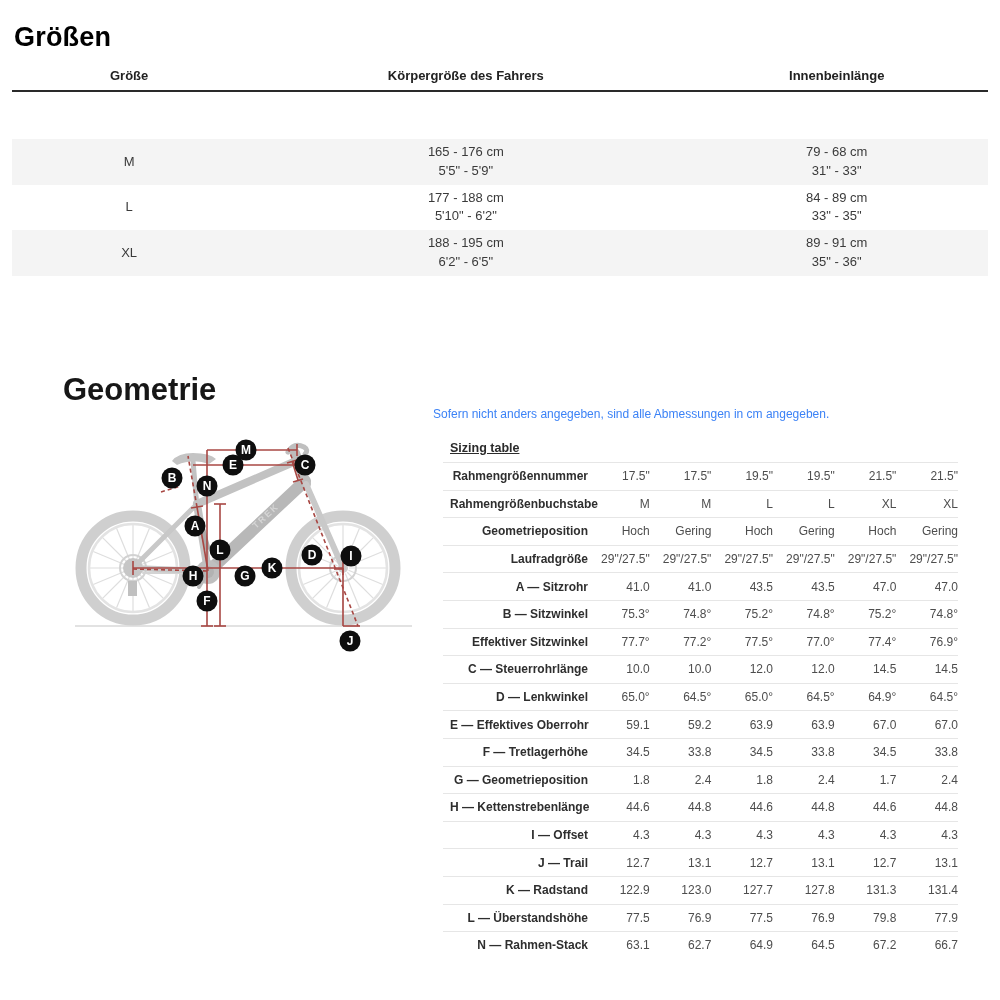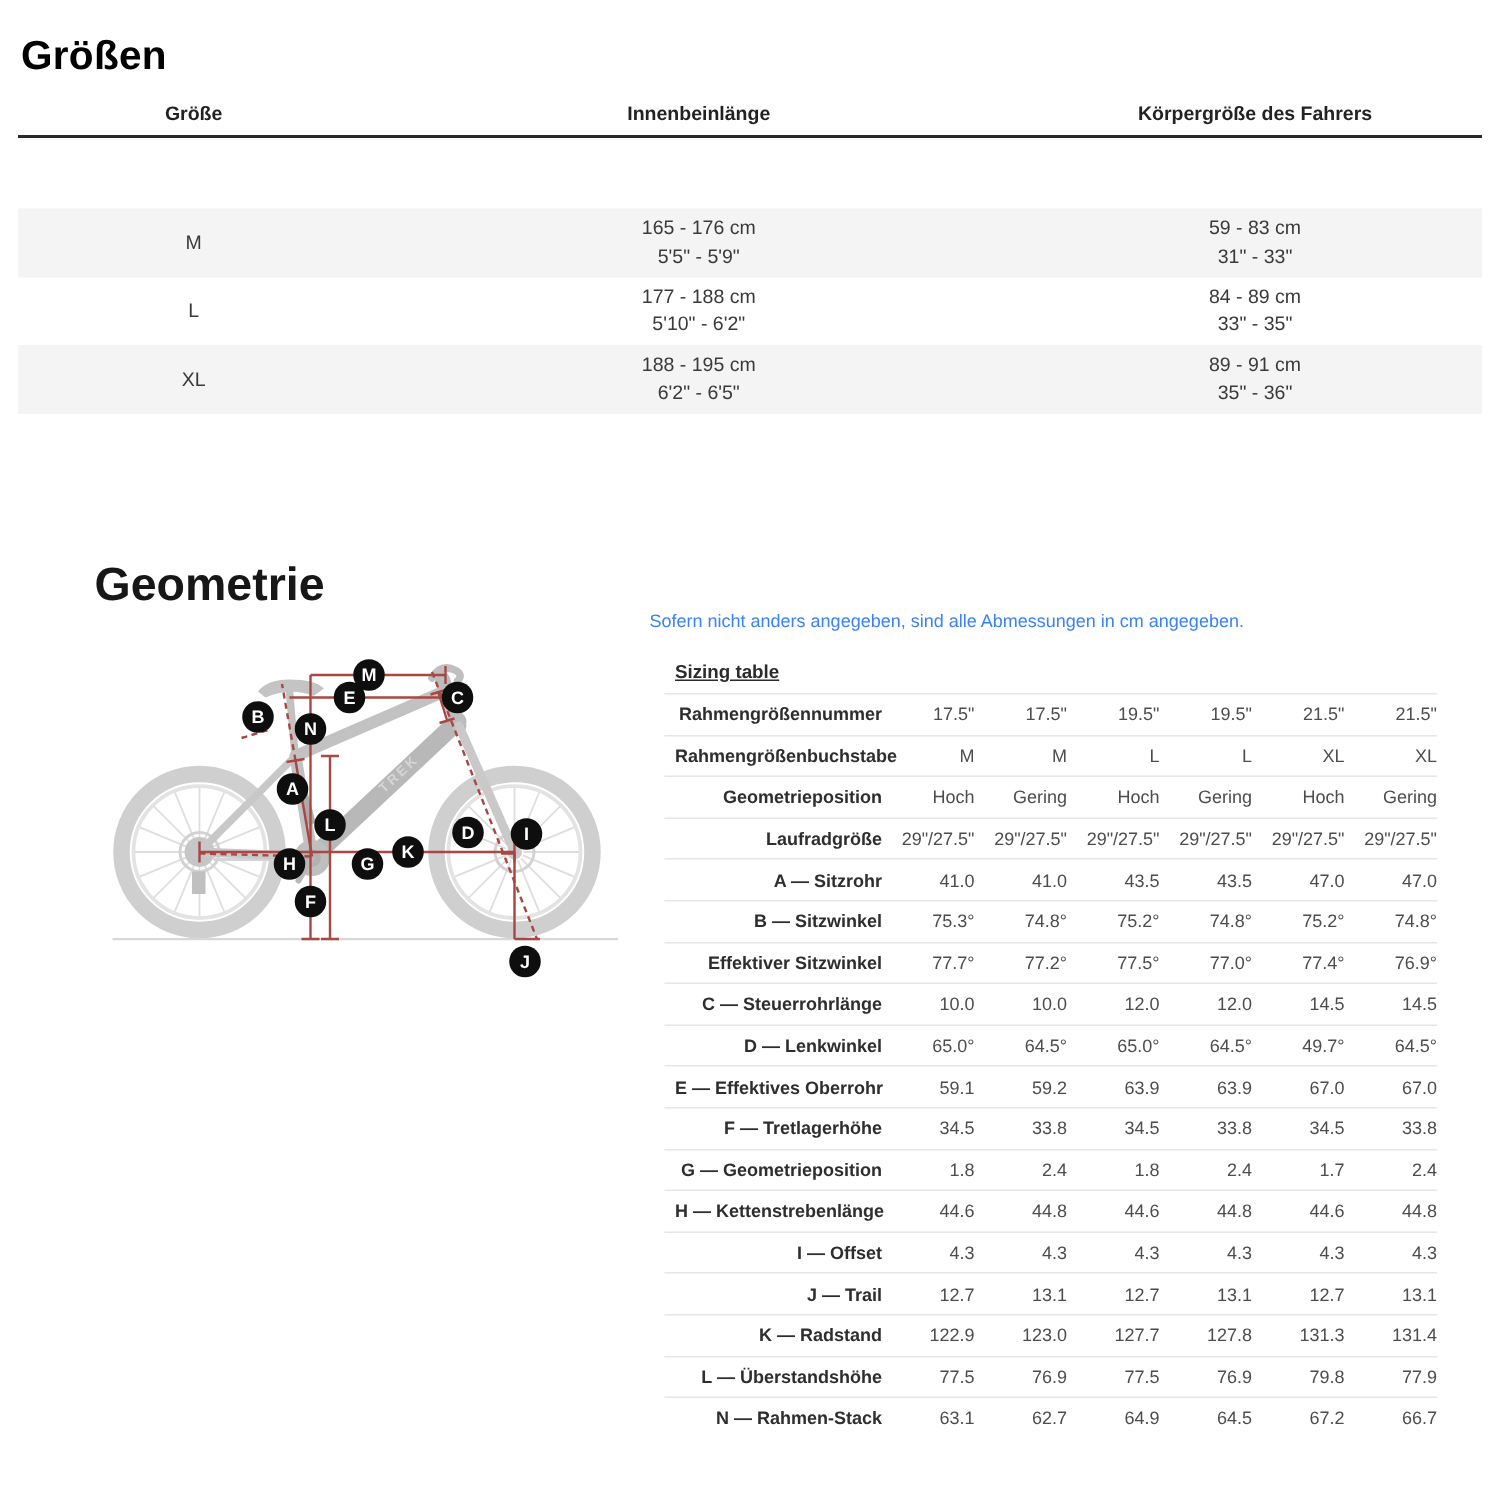--- a/index.html
+++ b/index.html
@@ -25,35 +25,35 @@
 
   .diagram{position:absolute;left:50px;top:423px;width:375px;height:240px;}
 </style>
 </head>
 <body>
 
 <div class="sizes-title">Größen</div>
 
 <div class="sizes-header">
   <div>Größe</div>
+  <div>Körpergröße des Fahrers</div>
   <div>Innenbeinlänge</div>
-  <div>Körpergröße des Fahrers</div>
 </div>
 <div class="sizes-rule"></div>
 <div class="sizes-body">
     <div class="size-row striped">
       <div class="scell">
         <div>M</div>
       </div>
       <div class="scell">
         <div>165 - 176 cm</div>
         <div>5'5" - 5'9"</div>
       </div>
       <div class="scell">
-        <div>59 - 83 cm</div>
+        <div>79 - 68 cm</div>
         <div>31" - 33"</div>
       </div>
     </div>
     <div class="size-row">
       <div class="scell">
         <div>L</div>
       </div>
       <div class="scell">
         <div>177 - 188 cm</div>
         <div>5'10" - 6'2"</div>
@@ -153,21 +153,21 @@
       <div class="val">12.0</div>
       <div class="val">14.5</div>
       <div class="val">14.5</div>
     </div>
     <div class="geo-row">
       <div class="label">D — Lenkwinkel</div>
       <div class="val">65.0°</div>
       <div class="val">64.5°</div>
       <div class="val">65.0°</div>
       <div class="val">64.5°</div>
-      <div class="val">49.7°</div>
+      <div class="val">64.9°</div>
       <div class="val">64.5°</div>
     </div>
     <div class="geo-row">
       <div class="label">E — Effektives Oberrohr</div>
       <div class="val">59.1</div>
       <div class="val">59.2</div>
       <div class="val">63.9</div>
       <div class="val">63.9</div>
       <div class="val">67.0</div>
       <div class="val">67.0</div>

